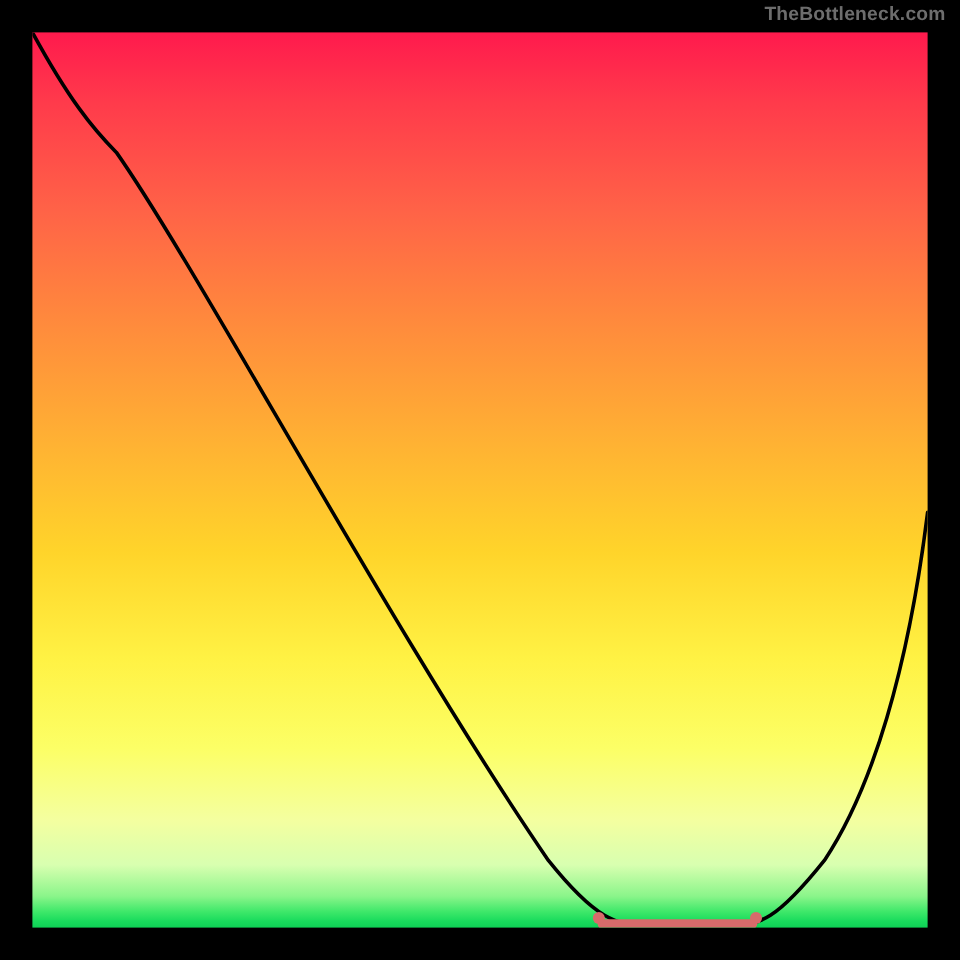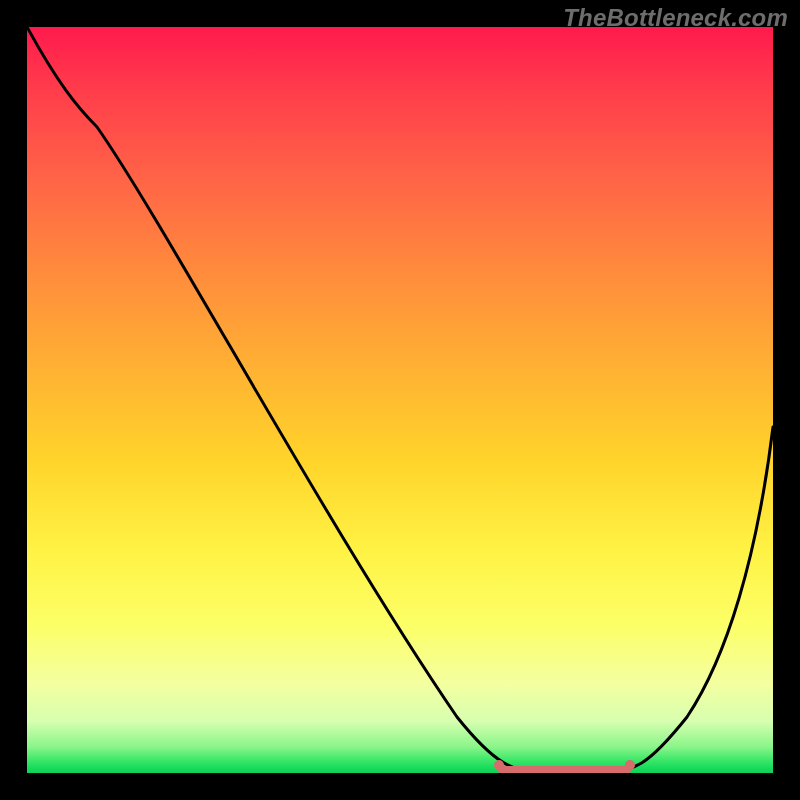--- a/index.html
+++ b/index.html
@@ -31,25 +31,24 @@
       #8af58a 96.5%,
       #3fe86a 98.2%,
       #18db5c 99.3%,
       #0fd156 100%);
   }
   .watermark {
     position: absolute;
     top: 4px;
     right: 12px;
     color: #6d6d6d;
-    font-size: 24px;
+    font-size: 16px;
     font-weight: 600;
     letter-spacing: 0.2px;
     user-select: none;
-    font-style: italic;
   }
   svg.curve {
     position: absolute;
     left: 0;
     top: 0;
     width: 746px;
     height: 746px;
     pointer-events: none;
   }
 </style>

